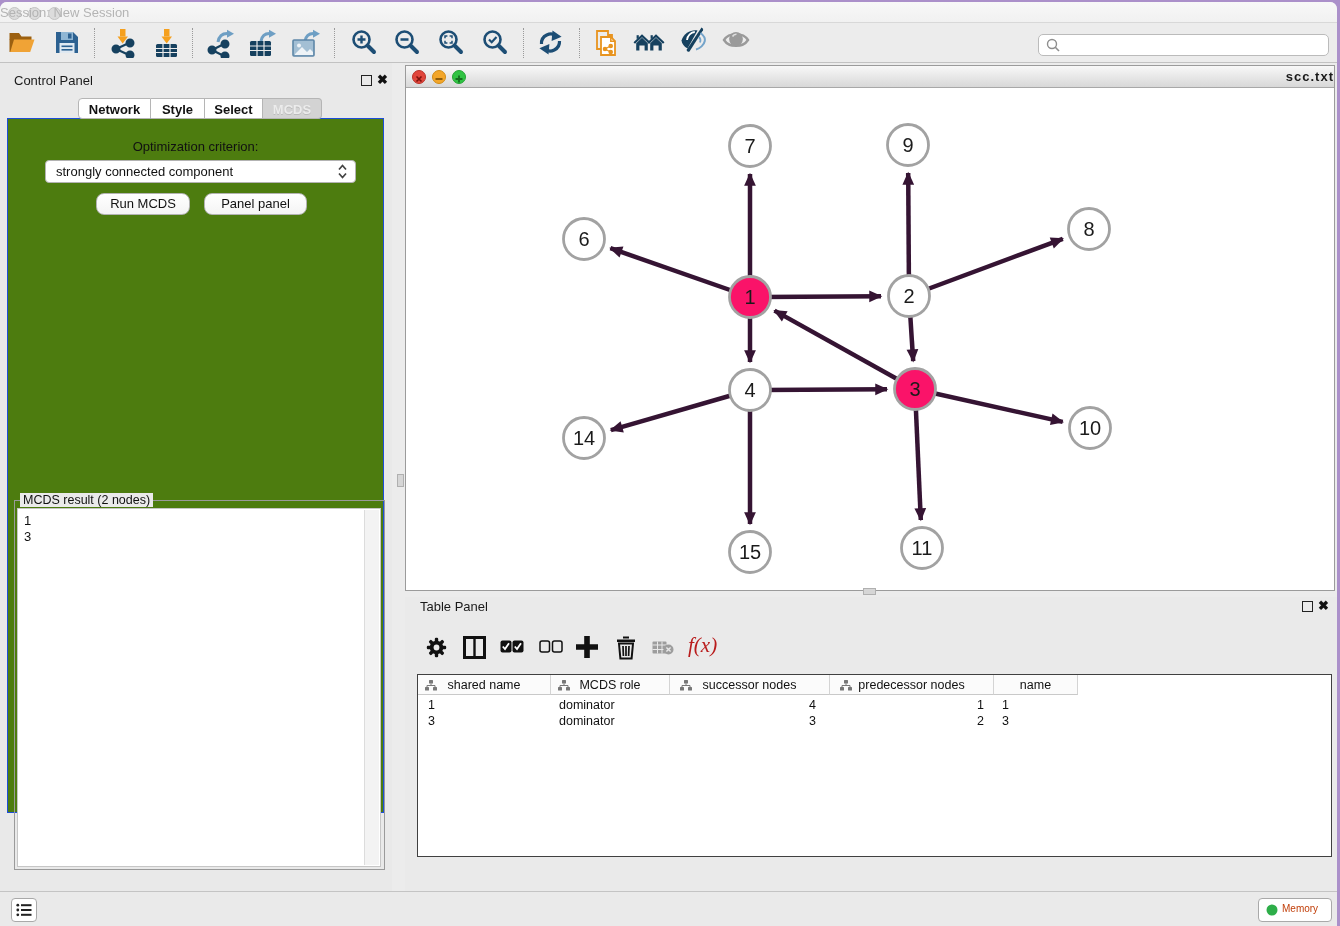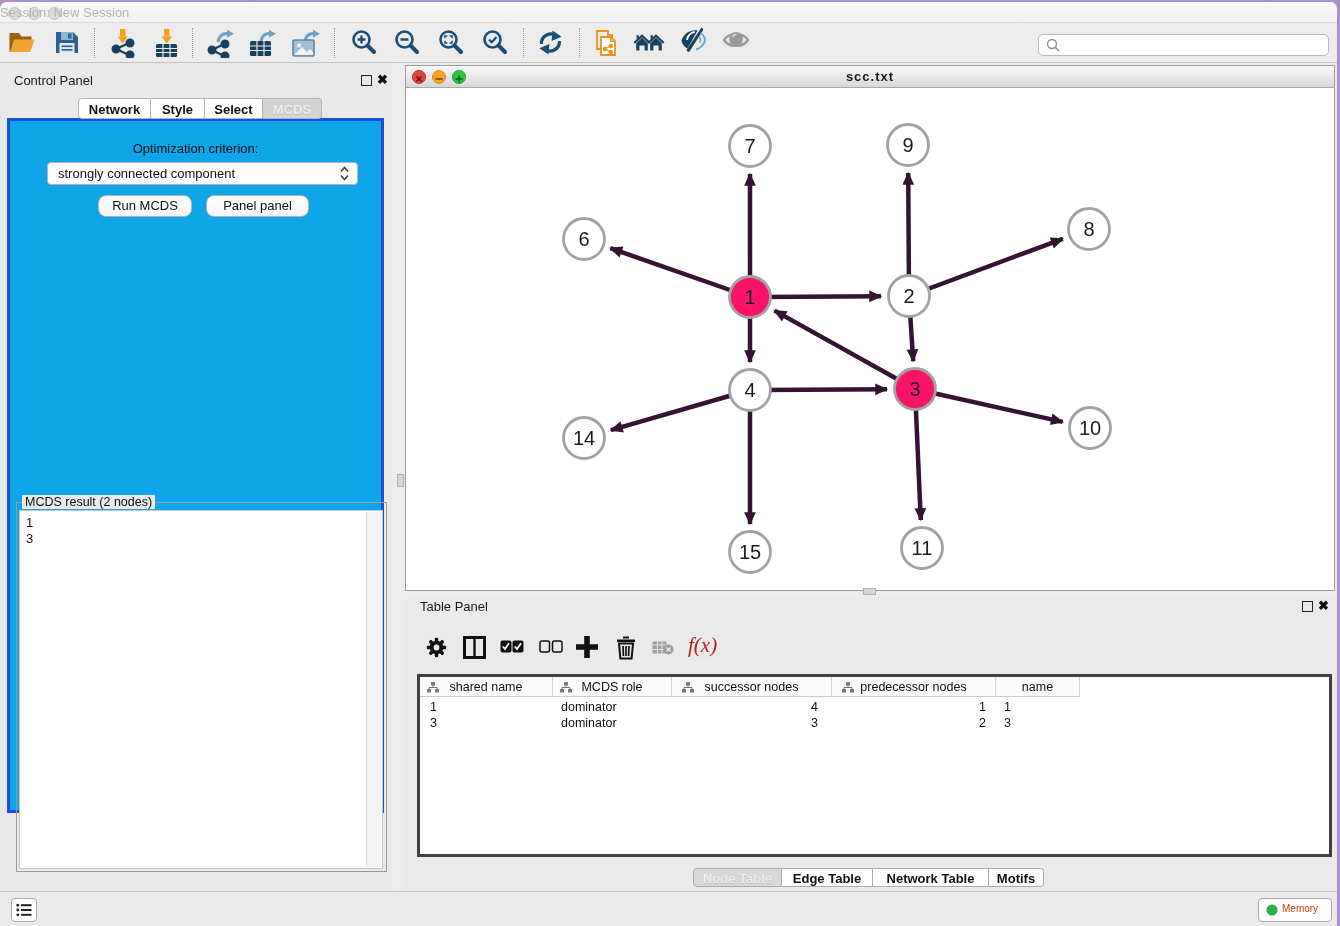--- a/index.html
+++ b/index.html
@@ -25,21 +25,21 @@
   #cp-title{position:absolute;left:14px;top:10px;font-size:13px;color:#1a1a1a;}
   .float-btn{position:absolute;width:9px;height:9px;border:1.5px solid #222;background:transparent;}
   .close-x{position:absolute;font-size:13px;font-weight:bold;color:#111;line-height:12px;}
   #cp-tabs{position:absolute;left:78px;top:35px;height:21px;z-index:5;display:flex;}
   .cptab{height:21px;line-height:21px;text-align:center;font-size:13px;font-weight:bold;
      color:#111;background:#fff;border:1px solid #b5b5b5;border-left:none;box-sizing:border-box;}
   .cptab.first{border-left:1px solid #b5b5b5;border-radius:4px 0 0 4px;}
   .cptab.last{border-radius:0 4px 4px 0;}
   .cptab.sel{background:#d3d3d3;color:#ececec;text-shadow:0 1px 0 #bbb;}
   #cp-pane{position:absolute;left:7px;top:55px;width:377px;height:695px;
-     border:3px solid #1d4ed8;background:#0ea5e9;box-sizing:border-box;}
+     border:1px solid #1d4ed8;background:#4d7c0f;box-sizing:border-box;}
   #opt-label{position:absolute;left:0;top:20px;width:100%;text-align:center;font-size:13px;color:#111;}
   #combo{position:absolute;left:37px;top:41px;width:311px;height:23px;background:#fff;
      border:1px solid #b3b3b3;border-radius:4px;box-sizing:border-box;font-size:13px;color:#111;
      line-height:21px;padding-left:10px;}
   .btn{position:absolute;height:22px;background:linear-gradient(#ffffff,#f4f4f4);
      border:1px solid #b3b3b3;border-radius:8px;box-sizing:border-box;
      font-size:13px;color:#111;text-align:center;line-height:20px;}
   #groupbox{position:absolute;left:6px;top:381px;width:371px;height:370px;
      border:1px solid #9a9a9a;box-sizing:border-box;}
   #legend{position:absolute;left:5px;top:-8px;background:#eaeaea;padding:0 3px;
@@ -49,27 +49,27 @@
   #resultarea .txt{position:absolute;left:6px;top:4px;font-size:13px;color:#111;line-height:16px;}
   #res-sb{position:absolute;right:1px;top:1px;width:14px;height:355px;
      background:#f3f3f3;border-left:1px solid #dcdcdc;}
   
   #netframe{position:absolute;left:405px;top:63px;width:930px;height:526px;
      border:1px solid #9b9b9b;box-sizing:border-box;background:#fff;}
   #nf-titlebar{position:absolute;left:0;top:0;width:100%;height:22px;
      background:linear-gradient(#f8f8f8,#d8d8d8);border-bottom:1px solid #a8a8a8;box-sizing:border-box;}
   .light{position:absolute;top:4px;width:14px;height:14px;border-radius:50%;box-sizing:border-box;
      text-align:center;}
-  #nf-title{position:absolute;top:3px;left:0;width:100%;text-align:center;
+  #nf-title{position:absolute;top:3px;left:0;width:100%;text-align:right;
      font-size:13px;font-weight:bold;letter-spacing:1px;color:#1a1a1a;}
   
   #tpanel{position:absolute;left:405px;top:595px;width:935px;height:294px;background:#eaeaea;}
   #tp-title{position:absolute;left:15px;top:2px;font-size:13px;color:#1a1a1a;}
   #tp-table{position:absolute;left:12px;top:77px;width:915px;height:183px;
-     background:#fff;border:3px solid #404040;box-sizing:border-box;}
+     background:#fff;border:1px solid #404040;box-sizing:border-box;}
   .th{position:absolute;top:0;height:20px;background:#fbfbfb;border-right:1px solid #d4d4d4;
      border-bottom:1px solid #c9c9c9;box-sizing:border-box;font-size:12.5px;color:#111;}
   .th .lbl{position:absolute;top:3px;width:100%;text-align:center;}
   .cell{position:absolute;font-size:12.5px;color:#111;height:16px;line-height:16px;}
   #tp-tabs{position:absolute;left:288px;top:271px;height:19px;display:flex;}
   .tptab{height:19px;line-height:19px;text-align:center;font-size:13px;font-weight:bold;
      color:#111;background:#fff;border:1px solid #ababab;border-left:none;box-sizing:border-box;}
   .tptab.first{border-left:1px solid #ababab;border-radius:4px 0 0 4px;}
   .tptab.last{border-radius:0 4px 4px 0;}
   .tptab.sel{background:#d9d9d9;color:#ebebeb;text-shadow:0 1px 0 #c0c0c0;}
@@ -458,26 +458,20 @@
       <div class="cell" style="left:141px;top:22px;">dominator</div>
       <div class="cell" style="left:252px;top:22px;width:146px;text-align:right;">4</div>
       <div class="cell" style="left:412px;top:22px;width:154px;text-align:right;">1</div>
       <div class="cell" style="left:584px;top:22px;">1</div>
       <div class="cell" style="left:10px;top:38px;">3</div>
       <div class="cell" style="left:141px;top:38px;">dominator</div>
       <div class="cell" style="left:252px;top:38px;width:146px;text-align:right;">3</div>
       <div class="cell" style="left:412px;top:38px;width:154px;text-align:right;">2</div>
       <div class="cell" style="left:584px;top:38px;">3</div>
     </div>
-    <div id="tp-tabs">
-      <div class="tptab sel first" style="width:89px;">Node Table</div>
-      <div class="tptab" style="width:91px;">Edge Table</div>
-      <div class="tptab" style="width:116px;">Network Table</div>
-      <div class="tptab last" style="width:55px;">Motifs</div>
-    </div>
   </div>
   <div id="statusbar">
     <div class="sbtn" style="left:11px;width:26px;">
       <svg width="16" height="14" viewBox="0 0 16 14" style="position:absolute;left:4px;top:4px;">
         <circle cx="1.8" cy="2.2" r="1.4" fill="#222"></circle>
           <rect x="5" y="1.2" width="10.5" height="2" fill="#222"></rect>
         <circle cx="1.8" cy="7" r="1.4" fill="#222"></circle>
           <rect x="5" y="6" width="10.5" height="2" fill="#222"></rect>
         <circle cx="1.8" cy="11.8" r="1.4" fill="#222"></circle>
           <rect x="5" y="10.8" width="10.5" height="2" fill="#222"></rect>

